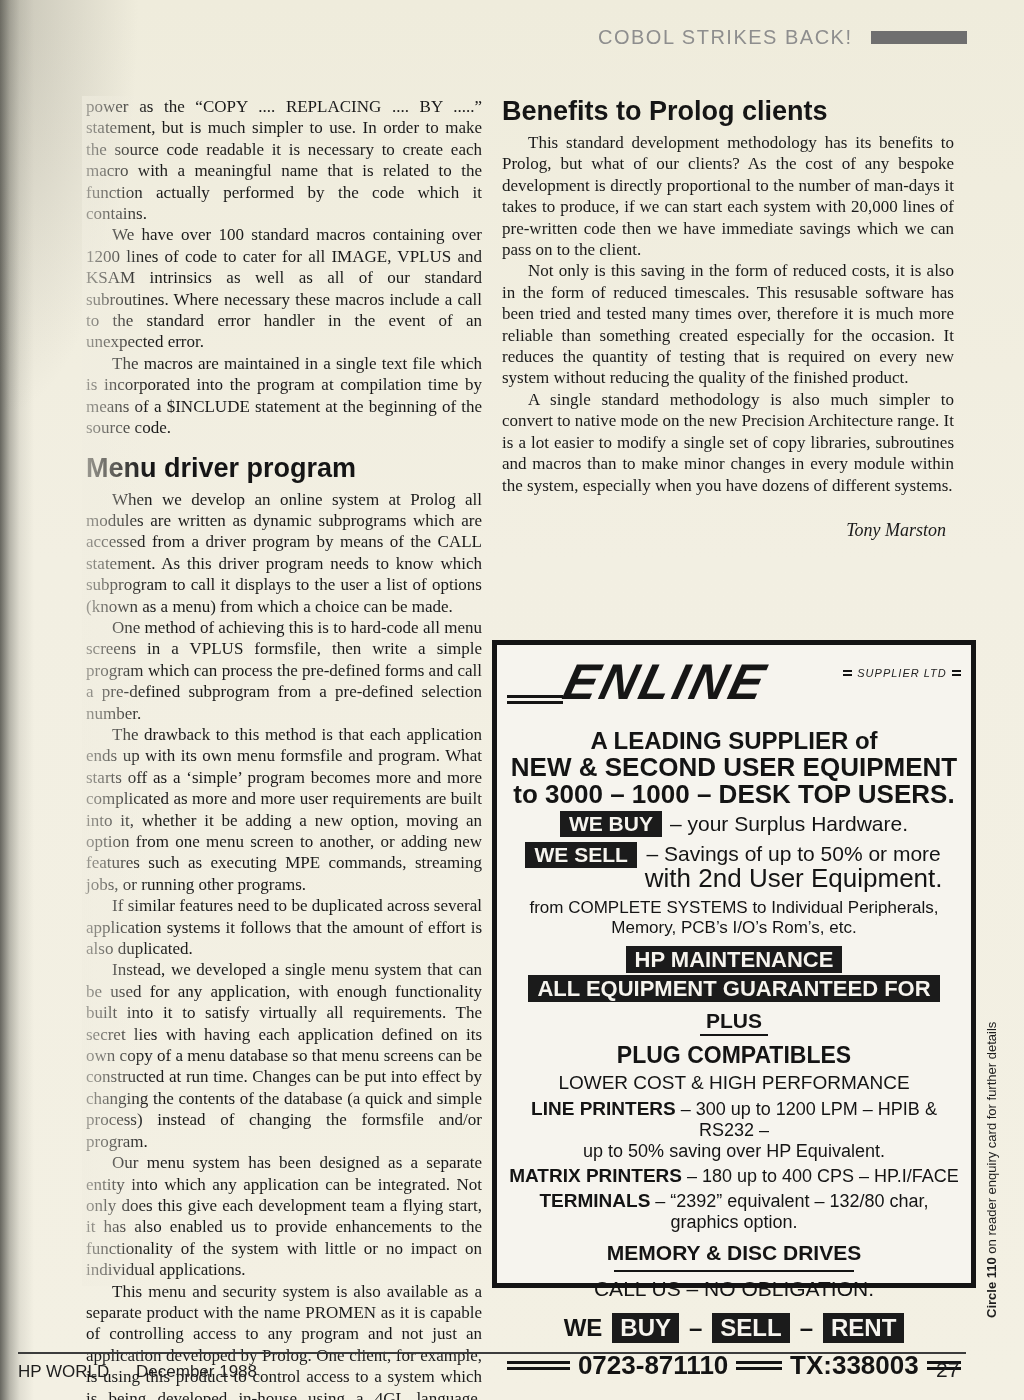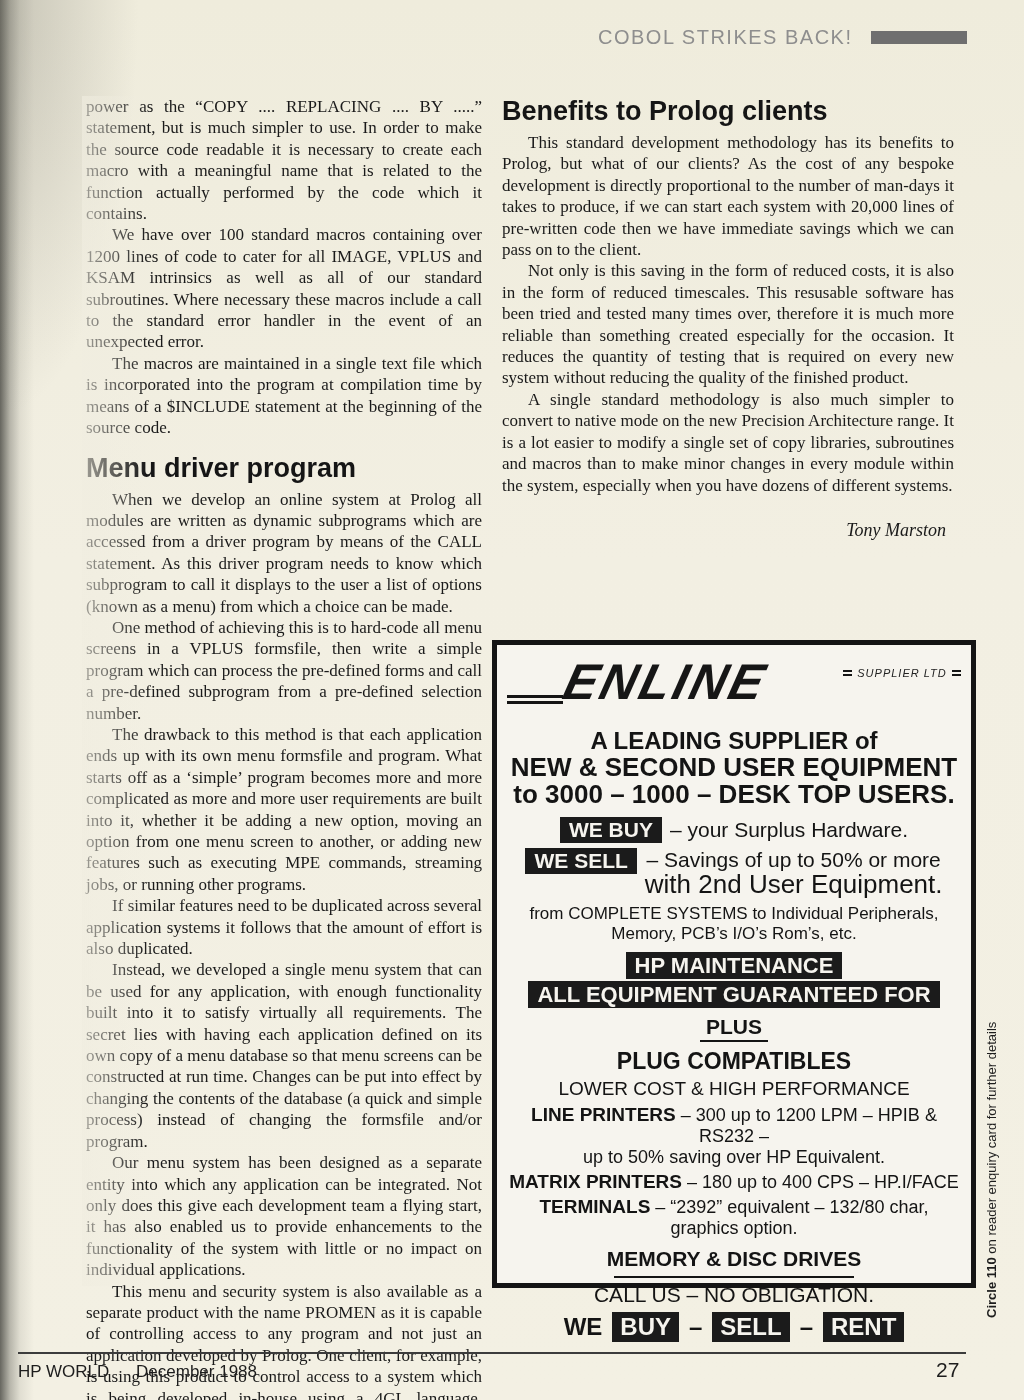--- a/index.html
+++ b/index.html
@@ -48,41 +48,41 @@
     position:absolute;left:58px;top:2px;font-size:50px;font-weight:700;font-style:italic;
     letter-spacing:3px;transform:skewX(-14deg);color:#161616;
   }
   .logo-left-line{position:absolute;left:0;top:44px;width:56px;}
   .logo-right-row{position:absolute;left:336px;right:0;top:16px;display:flex;align-items:center;gap:5px;}
   .logo-right-row .dline{flex:1;}
   .logo-sub{font-size:11px;font-style:italic;letter-spacing:1px;white-space:nowrap;color:#222;}
   .hl{font-weight:700;line-height:27px;text-align:center;}
   .hl1{font-size:24px;}
   .hl2{font-size:26px;}
-  .hl3{font-size:26px;margin-bottom:6px;}
+  .hl3{font-size:26px;}
   .chip{background:#1b1b1b;color:#f6f4ee;font-weight:700;padding:1px 9px;display:inline-block;}
   .row-webuy{display:flex;align-items:center;gap:8px;font-size:21px;margin:3px 0;}
   .row-webuy .chip{font-size:21px;}
   .row-wesell{display:flex;align-items:flex-start;gap:8px;margin:2px 0 4px;}
   .row-wesell .chip{font-size:21px;}
   .wesell-lines{display:flex;flex-direction:column;align-items:center;font-size:21px;line-height:24px;}
   .wesell-lines .l2{font-size:26px;}
   .range{font-size:17px;line-height:19.5px;text-align:center;margin:4px 0 6px;}
   .g-chip{font-size:22px;line-height:25px;}
   .guarantee{display:flex;flex-direction:column;align-items:center;gap:2px;margin:3px 0 7px;}
   .plus{font-size:21px;font-weight:700;border-bottom:2px solid #141414;padding:0 6px 1px;margin-bottom:6px;}
   .plug{font-size:23px;font-weight:700;margin-bottom:3px;}
   .lower{font-size:19px;margin-bottom:4px;}
   .specline{font-size:18px;line-height:21px;text-align:center;}
   .specline b{font-size:19px;}
   .speccont{font-size:18px;line-height:21px;text-align:center;margin-bottom:3px;}
   .spacer3{height:3px;flex:none;}
   .memory{font-size:21px;font-weight:700;margin:5px 0 3px;}
   .mini-rule{width:240px;border-top:2px solid #141414;margin:2px 0 5px;}
-  .call{font-size:21px;margin-bottom:5px;}
+  .call{font-size:21px;margin-bottom:12px;}
   .row-wbsr{display:flex;align-items:center;gap:10px;font-size:24px;font-weight:700;margin-bottom:7px;}
   .row-wbsr .chip{font-size:24px;padding:1px 8px;}
   .phone-row{display:flex;align-items:center;gap:8px;width:100%;font-size:26px;font-weight:700;white-space:nowrap;}
   .phone-row .dl-a{flex:1.1;}
   .phone-row .dl-b{flex:0.8;}
   .phone-row .dl-c{flex:0.6;}
 
   .sidebar-note{
     position:absolute;left:984px;top:1318px;transform:rotate(-90deg);transform-origin:left top;
     font-family:"Liberation Sans",sans-serif;font-size:13px;color:#1d1d1d;white-space:nowrap;
@@ -192,20 +192,27 @@
 
       <div class="row-wbsr">
         <span>WE</span>
         <span class="chip">BUY</span>
         <span>–</span>
         <span class="chip">SELL</span>
         <span>–</span>
         <span class="chip">RENT</span>
       </div>
 
+      <div class="phone-row">
+        <div class="dline dl-a"></div>
+        <span>0723-871110</span>
+        <div class="dline dl-b"></div>
+        <span>TX:338003</span>
+        <div class="dline dl-c"></div>
+      </div>
 
     </div>
   </div>
 
   <div class="sidebar-note">
     <b>Circle 110</b><span> on reader enquiry card for further details</span>
   </div>
 
   <div class="footer-rule"></div>
   <div class="footer-left">

